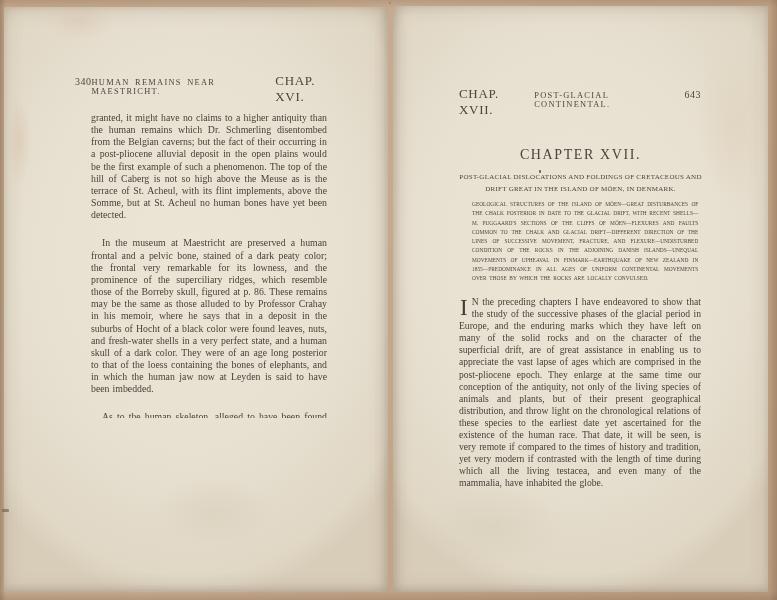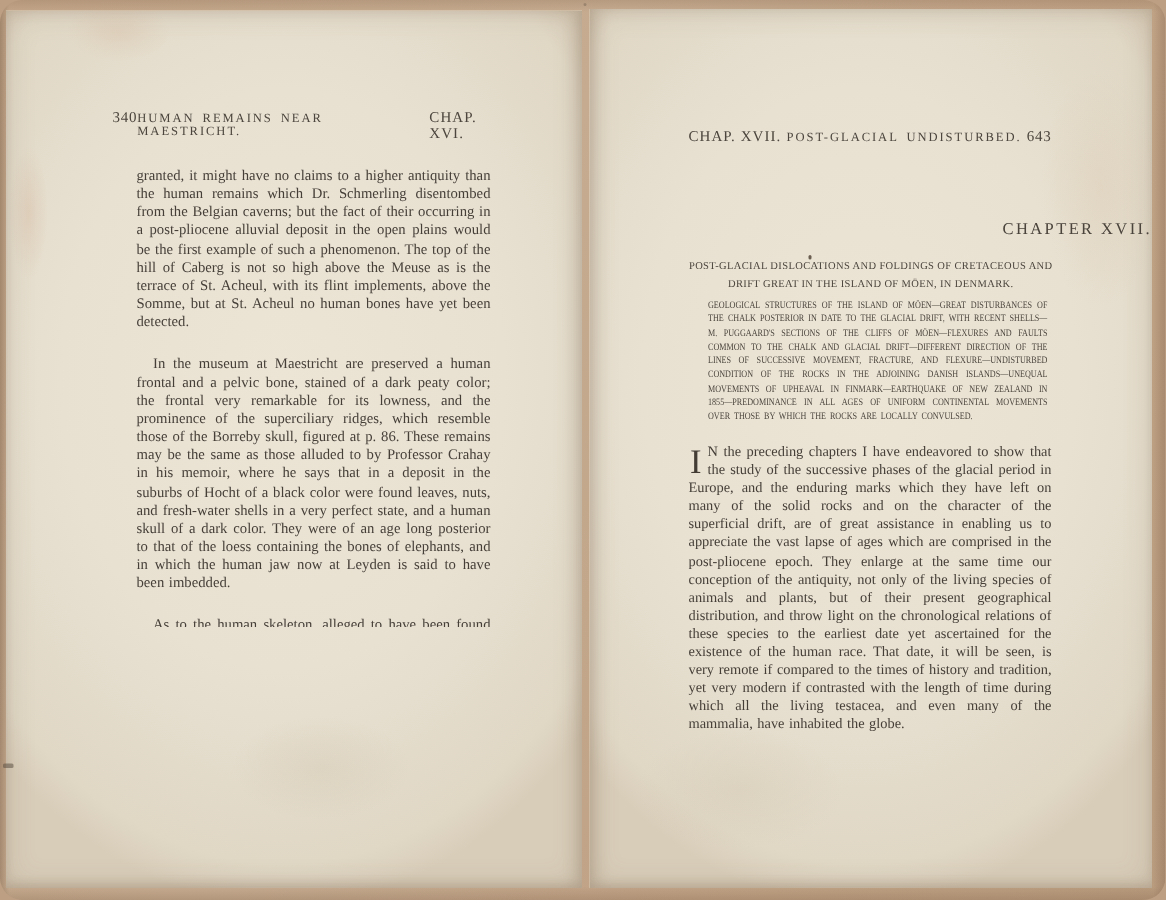--- a/index.html
+++ b/index.html
@@ -9,21 +9,20 @@
     font-family:"Liberation Serif", serif;
   }
   .photo{
     position:relative;width:777px;height:600px;
     background:
       linear-gradient(90deg, rgba(90,65,45,.30) 0px, rgba(90,65,45,0) 6px),
       linear-gradient(270deg, rgba(90,65,45,.22) 0px, rgba(90,65,45,0) 8px),
       linear-gradient(180deg, rgba(120,90,65,.20) 0px, rgba(120,90,65,0) 8px),
       linear-gradient(0deg, rgba(120,90,65,.25) 0px, rgba(120,90,65,0) 9px),
       linear-gradient(115deg,#c3a689 0%,#c6ab90 40%,#bfa184 75%,#b89a7d 100%);
-    border-radius: 15px;
   }
   .page{
     position:absolute;
     color:#46403a;
     background:
       radial-gradient(ellipse 70% 60% at 48% 42%, #ece5d6 0%, #e8e1d2 55%, #e0d7c5 92%, #d8cdb9 100%);
   }
   .page.left{
     left:4px;top:7px;width:384px;height:585px;
     box-shadow: inset 0 0 20px rgba(120,95,68,.20), inset -5px 0 9px rgba(120,95,68,.16), inset 0 -3px 6px rgba(120,95,68,.14);
@@ -37,35 +36,35 @@
 
   
   .pg-header{
     position:absolute;display:flex;justify-content:space-between;align-items:baseline;
     color:#4b453d;
   }
   .lp-header{left:71px;top:66px;width:268px;}
   .rp-header{left:66px;top:64px;width:242px;margin-top:16px;}
   .folio{font-size:10px;letter-spacing:.5px;}
   .running-head{font-size:8.4px;letter-spacing:1.3px;word-spacing:2px;}
-  .chap-label{font-size:10px;letter-spacing:.7px;}
+  .chap-label{font-size:13px;letter-spacing:.7px;}
 
   
   .lp-body{
     position:absolute;left:71px;top:89px;width:268px;max-height:322px;overflow:hidden;
     font-size:9.8px;line-height:12.15px;text-align:justify;word-spacing:.6px;
     color:#453f38;
   }
   .lp-body p{margin:16px;}
   p.indent{text-indent:11px;}
 
   
   .rp-title{
-    position:absolute;left:0;top:141px;width:100%;text-align:right;
-    font-size:11px;letter-spacing:1.6px;color:#4a443c;
+    position:absolute;left:0;top:141px;width:100%;text-align:center;
+    font-size:14px;letter-spacing:1.6px;color:#4a443c;
   }
   .ink-mark{position:absolute;left:146px;top:164px;width:1.5px;height:3px;background:#6a5e50;border-radius:1px;}
   .rp-subtitle{
     position:absolute;left:50%;top:166px;width:244px;transform:translateX(-50%);
     text-align:center;font-size:7px;letter-spacing:.25px;line-height:11.6px;
     color:#4b453d;
   }
   .rp-synopsis{
     position:absolute;left:79px;top:193px;width:276px;max-height:103px;overflow:hidden;
     transform:scaleX(.82);transform-origin:0 0;
@@ -104,21 +103,21 @@
       <p class="indent">As to the human skeleton, alleged to have been found in ancient loess at the village of Keer on the right bank of the Meuse, opposite Maestricht, I explored the locality in company with M. Bosquet, and we satisfied ourselves that the proofs advanced in support of its antiquity cannot be depended upon.</p>
     </div>
   </div>
 
   <div class="page right">
     <div class="stain" style="left:300px;top:40px;width:80px;height:160px;background:radial-gradient(ellipse, rgba(205,170,135,.14), rgba(205,170,135,0) 70%);"></div>
     <div class="stain" style="left:30px;top:480px;width:140px;height:80px;background:radial-gradient(ellipse, rgba(170,148,118,.10), rgba(170,148,118,0) 70%);"></div>
 
     <div class="pg-header rp-header">
       <span class="chap-label">CHAP. XVII.</span>
-      <span class="running-head">POST-GLACIAL UNDISTURBED.</span>
+      <span class="running-head">POST-GLACIAL CONTINENTAL.</span>
       <span class="folio">643</span>
     </div>
 
     <div class="rp-title">CHAPTER XVII.</div>
     <div class="ink-mark"></div>
 
     <div class="rp-subtitle">POST-GLACIAL DISLOCATIONS AND FOLDINGS OF CRETACEOUS AND DRIFT GREAT IN THE ISLAND OF MÖEN, IN DENMARK.</div>
 
     <div class="rp-synopsis">GEOLOGICAL STRUCTURES OF THE ISLAND OF MÖEN—GREAT DISTURBANCES OF THE CHALK POSTERIOR IN DATE TO THE GLACIAL DRIFT, WITH RECENT SHELLS—M. PUGGAARD'S SECTIONS OF THE CLIFFS OF MÖEN—FLEXURES AND FAULTS COMMON TO THE CHALK AND GLACIAL DRIFT—DIFFERENT DIRECTION OF THE LINES OF SUCCESSIVE MOVEMENT, FRACTURE, AND FLEXURE—UNDISTURBED CONDITION OF THE ROCKS IN THE ADJOINING DANISH ISLANDS—UNEQUAL MOVEMENTS OF UPHEAVAL IN FINMARK—EARTHQUAKE OF NEW ZEALAND IN 1855—PREDOMINANCE IN ALL AGES OF UNIFORM CONTINENTAL MOVEMENTS OVER THOSE BY WHICH THE ROCKS ARE LOCALLY CONVULSED.</div>
 

